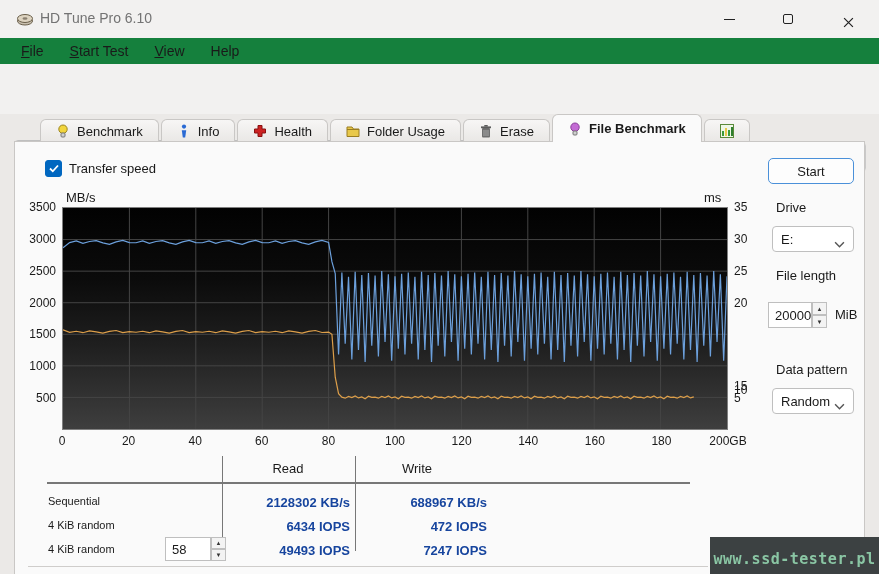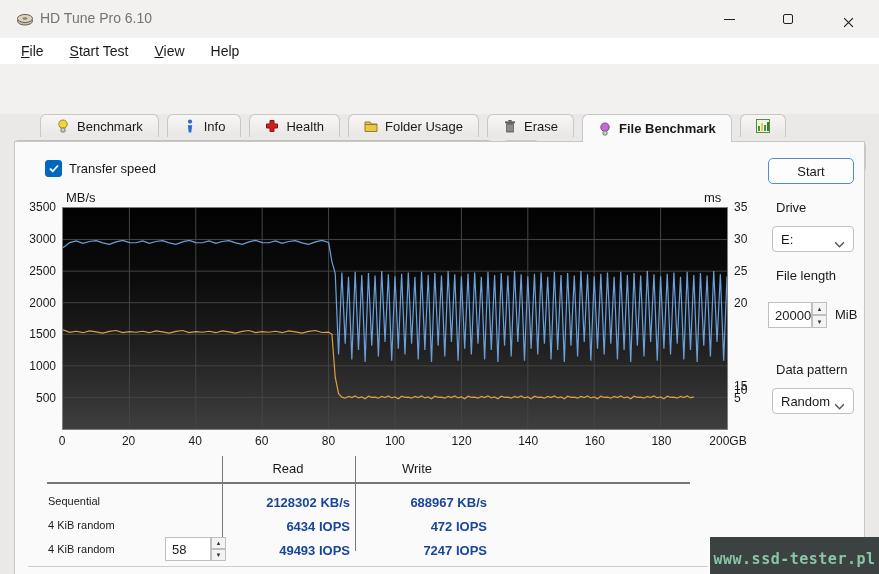--- a/index.html
+++ b/index.html
@@ -7,39 +7,39 @@
   body { font-family:"Liberation Sans", sans-serif; background:#ebe9e7; overflow:hidden; }
   #app { position:relative; width:879px; height:574px; }
   .abs { position:absolute; }
 
   
   #titlebar { left:0; top:0; width:879px; height:38px; background:#f2f1f0; }
   #app-title { left:40px; top:10px; font-size:14px; color:#737373; }
   .winbtn { top:0; width:46px; height:38px; display:flex; align-items:center; justify-content:center; }
 
   
-  #menubar { left:0; top:38px; width:879px; height:26px; background:#ffffff; display:flex; align-items:center; padding-left:10px; gap:4px; }
+  #menubar { left:0; top:38px; width:879px; height:26px; background:#15803d; display:flex; align-items:center; padding-left:10px; gap:4px; }
   .menu-item { font-size:14px; color:#1a1a1a; padding:2px 11px; }
 
   
   #toolbar { left:0; top:64px; width:879px; height:50px; background:#f2f1f0; }
   #drive-combo { left:14px; top:76px; width:478px; height:28px; background:#fff; border:1px solid #bfbfbf; border-radius:4px; display:flex; align-items:center; padding:0 10px; gap:8px; }
   #drive-combo .combo-text { font-size:13px; color:#1a1a1a; flex:1; }
   .chev { width:11px; height:7px; }
   #temp-btn { left:503px; top:76px; width:36px; height:30px; background:#fdfdfd; border:1px solid #c9c9c9; border-radius:4px; display:flex; align-items:center; justify-content:center; }
   #temp-value { left:548px; top:81px; font-size:15px; font-weight:bold; color:#17459e; }
   .tbtn { position:absolute; top:79px; width:29px; height:29px; background:#fdfdfd; border:1px solid #c9c9c9; border-radius:4px; display:flex; align-items:center; justify-content:center; }
   .tbtn.selected { border:1px solid #5ba3dc; background:#eef6fc; top:77px; width:33px; height:33px; }
   .tbtn svg { width:20px; height:20px; }
   #exit-btn { left:802px; top:78px; width:64px; height:30px; background:#fdfdfd; border:1px solid #c9c9c9; border-radius:4px; font-size:13px; color:#1a1a1a; display:flex; align-items:center; justify-content:center; }
 
   
   #tabstrip { left:0; top:114px; width:879px; height:28px; }
   #tab-scroll-left { left:16px; top:120px; font-size:11px; color:#222; }
-  #tabs { position:absolute; left:40px; top:0; width:802px; height:28px; display:flex; gap:8px; overflow:hidden; }
+  #tabs { position:absolute; left:40px; top:0; width:802px; height:28px; display:flex; align-items:flex-end; gap:2px; overflow:hidden; }
   .tab { height:23px; background:linear-gradient(#f7f6f5,#e9e7e5); border:1px solid #c9c7c5; border-bottom:none; border-radius:6px 6px 0 0; display:flex; align-items:center; gap:7px; padding:0 15px; font-size:13px; color:#1a1a1a; white-space:nowrap; flex:none; }
   .tab.active { height:28px; background:#fafafa; font-weight:bold; z-index:3; }
   .tab .ticon svg { width:14px; height:14px; display:block; }
   #tab-scroll-right { left:847px; top:118px; font-size:13px; color:#111; }
 
   
   #content { left:14px; top:141px; width:851px; height:433px; background:#fafafa; border:1px solid #c9c7c5; border-bottom:none; }
 
   
   #transfer-check { left:45px; top:160px; width:17px; height:17px; border-radius:3px; background:#0067c0; border:1px solid #0067c0; display:flex; align-items:center; justify-content:center; }

